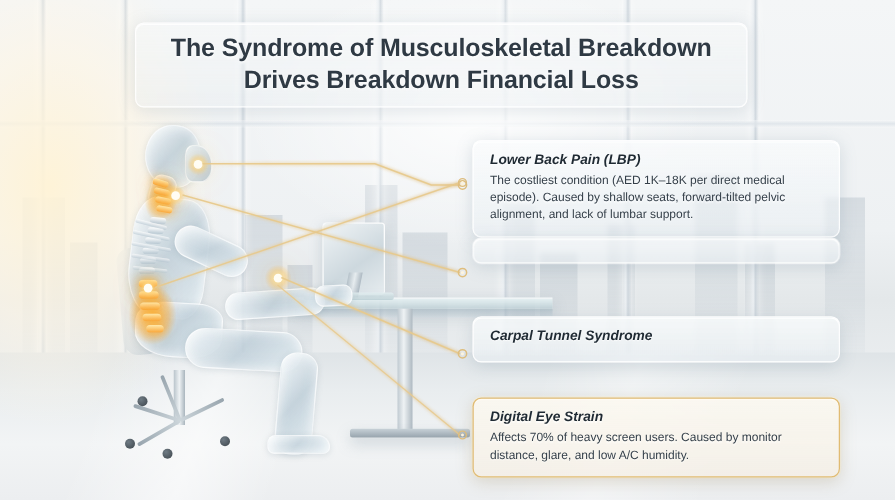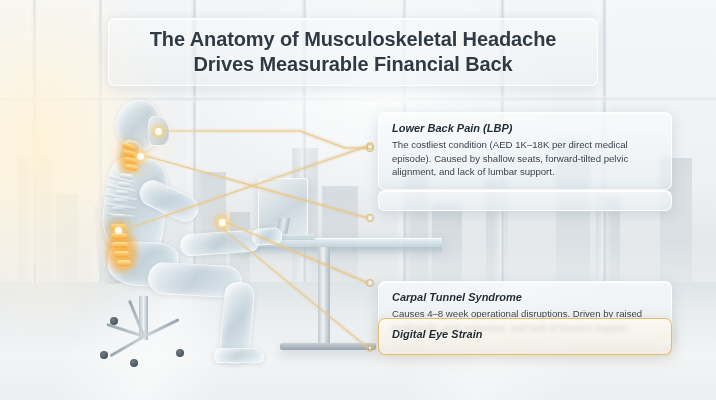--- a/index.html
+++ b/index.html
@@ -211,21 +211,21 @@
     color:#1f2a33;font-size:11px;font-weight:bold;line-height:1.2;margin:0 0 3px 0;
     text-shadow:0 1px 1px rgba(255,255,255,.8);
     font-style:italic;
   }
   .card-body{
     color:#343f49;font-size:9.6px;line-height:1.42;margin:0;
     text-shadow:0 1px 1px rgba(255,255,255,.7);
   }
   .c1{top:112px;}
   .c2{top:190px;}
-  .c3{top:253px;margin-top:28px;}
+  .c3{top:253px;}
   .c4{top:318px;}
 </style>
 </head>
 <body>
 
 <div class="stage">
 
   <div class="bg">
     <div class="bg-base"></div>
 
@@ -381,34 +381,34 @@
 
     <g>
       <path d="M222,228 L368,348" fill="none" stroke="url(#lg)" stroke-width="2.4" filter="url(#soft)" opacity=".45"></path>
       <path d="M222,228 L368,348" fill="none" stroke="#e7c98c" stroke-width="1.05" opacity=".85"></path>
       <circle cx="370" cy="348" r="3.1" fill="none" stroke="#e0bf7e" stroke-width="1.15"></circle>
       <circle cx="370" cy="348" r="1.2" fill="#fff6e0"></circle>
     </g>
   </svg>
 
   <div class="title-panel">
-    <div class="title-line">The Anatomy of Musculoskeletal Headache</div>
-    <div class="title-line">Drives Measurable Financial Back</div>
+    <div class="title-line">The Syndrome of Musculoskeletal Breakdown</div>
+    <div class="title-line">Drives Breakdown Financial Loss</div>
   </div>
 
   <div class="card c1">
     <p class="card-title">Lower Back Pain (LBP)</p>
     <p class="card-body">The costliest condition (AED 1K–18K per direct medical episode). Caused by shallow seats, forward-tilted pelvic alignment, and lack of lumbar support.</p>
   </div>
 
   <div class="card c2">
   </div>
 
   <div class="card c3">
     <p class="card-title">Carpal Tunnel Syndrome</p>
-    <p class="card-body">Causes 4–8 week operational disruptions. Driven by raised keyboards, wrist extension, and lack of forearm support.</p>
   </div>
 
   <div class="card c4 accent">
     <p class="card-title">Digital Eye Strain</p>
+    <p class="card-body">Affects 70% of heavy screen users. Caused by monitor distance, glare, and low A/C humidity.</p>
   </div>
 
 </div>
 
 </body></html>

